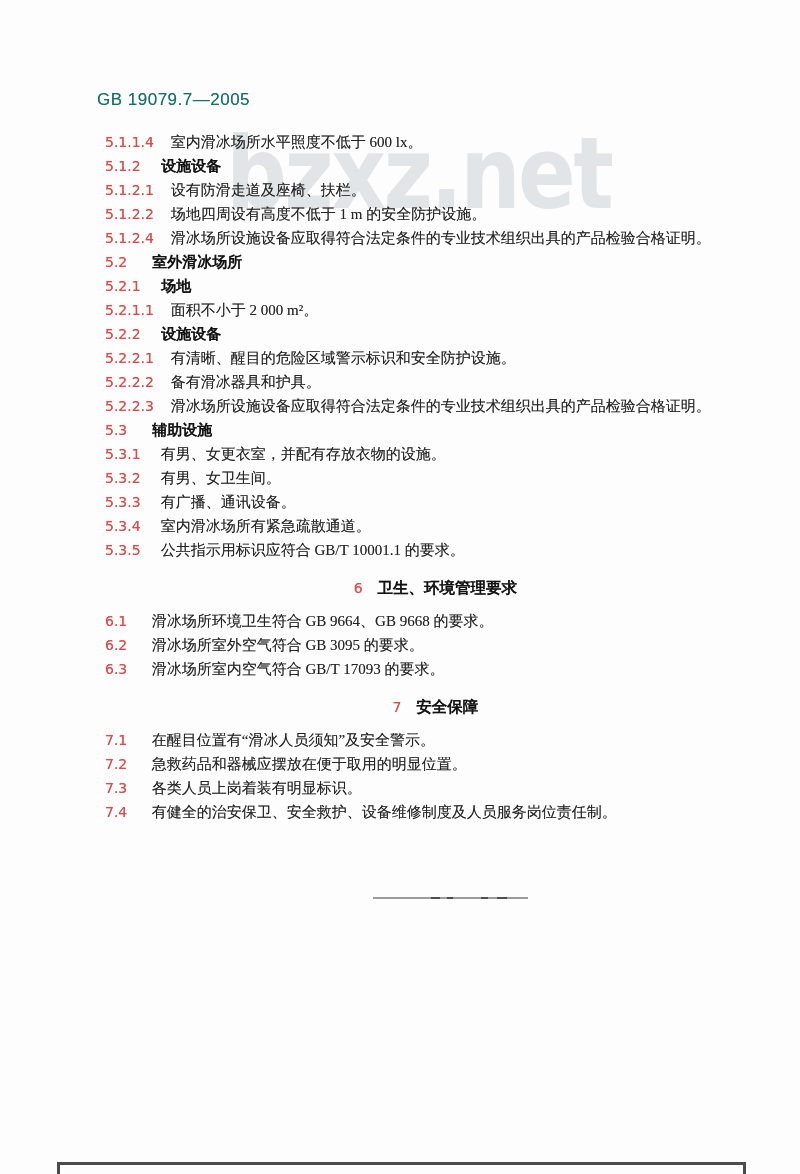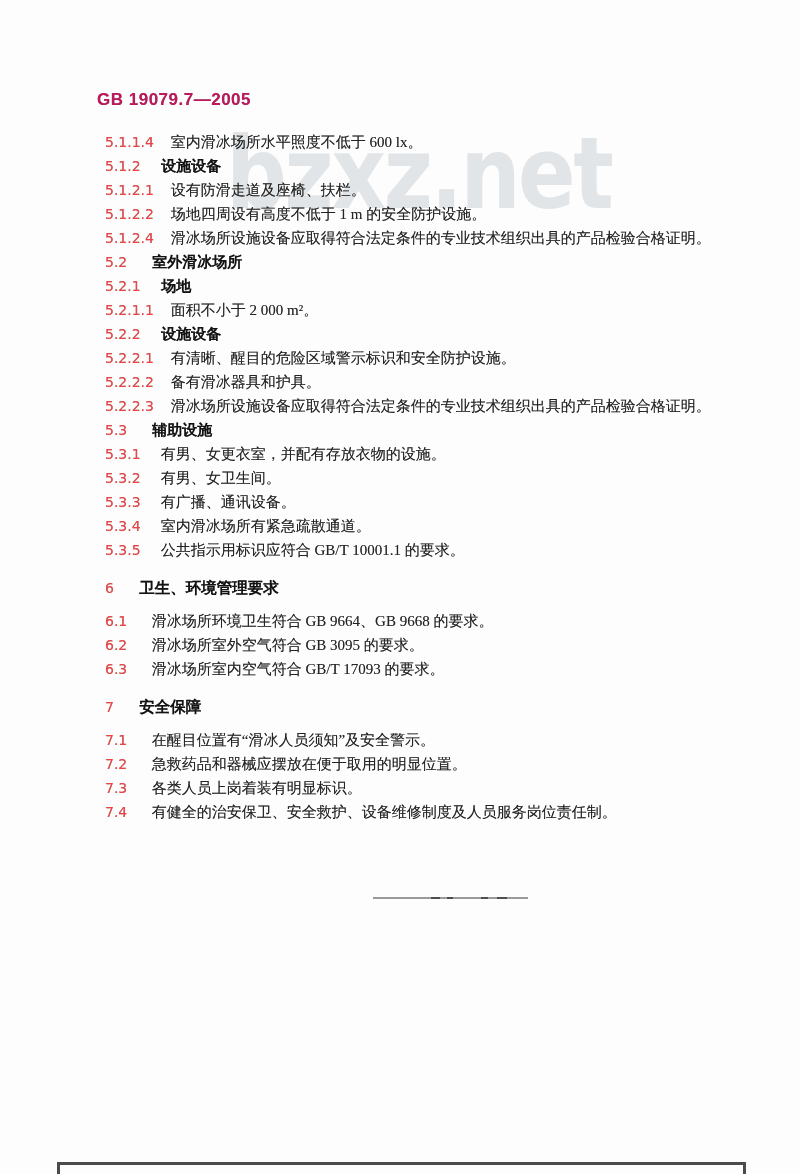--- a/index.html
+++ b/index.html
@@ -13,21 +13,21 @@
     position:absolute; left:226px; top:124px; z-index:0;
     font-family:"DejaVu Sans","Liberation Sans",sans-serif;
     font-weight:bold; font-size:100px; line-height:1;
     letter-spacing:-3px; color:#e2e5e7;
     transform:scaleX(0.85); transform-origin:left top;
     user-select:none; white-space:nowrap;
   }
   .doc-header {
     position:absolute; left:97px; top:90px; z-index:1;
     font-family:"Liberation Sans","DejaVu Sans",sans-serif;
-    font-weight:bold; font-size:17px; color:#be185d;
+    font-weight:normal; font-size:17px; color:#0f766e;
     letter-spacing:0.5px;
     text-shadow:0 0 0.5px rgba(0,0,0,0.45);
   }
   .content {
     position:absolute; left:105px; top:130px; width:650px; z-index:1;
   }
   .row {
     line-height:24px; font-size:15px; white-space:nowrap;
     text-shadow:0 0 0.4px rgba(0,0,0,0.4);
   }
@@ -39,21 +39,21 @@
   .row.d1 .num { width:30px; }
   .row.d2 .num { width:43px; }
   .row.d3 .num { width:52px; }
   .row.d4 .num { width:62px; }
   .row.heading {
     font-weight:bold; color:#121212;
     font-family:"Liberation Sans","DejaVu Sans",sans-serif;
     font-size:15px;
   }
   .row.heading .num { font-weight:normal; }
-  .row.section { margin-top:14px; margin-bottom:9px; font-size:15.5px; }
+  .row.section { margin-top:14px; margin-bottom:9px; font-size:15.5px;text-align:center; }
   .sep-line {
     position:absolute; left:373px; top:897px; width:155px; height:2px;
     background:#9a9a9a; z-index:1;
   }
   .sep-line .speck { position:absolute; top:-0.5px; height:2.5px; background:#4e4e4e; }
   .sep-line .s1 { left:58px;  width:9px; }
   .sep-line .s2 { left:74px;  width:6px; }
   .sep-line .s3 { left:108px; width:7px; }
   .sep-line .s4 { left:124px; width:10px; }
   .bottom-frame {

